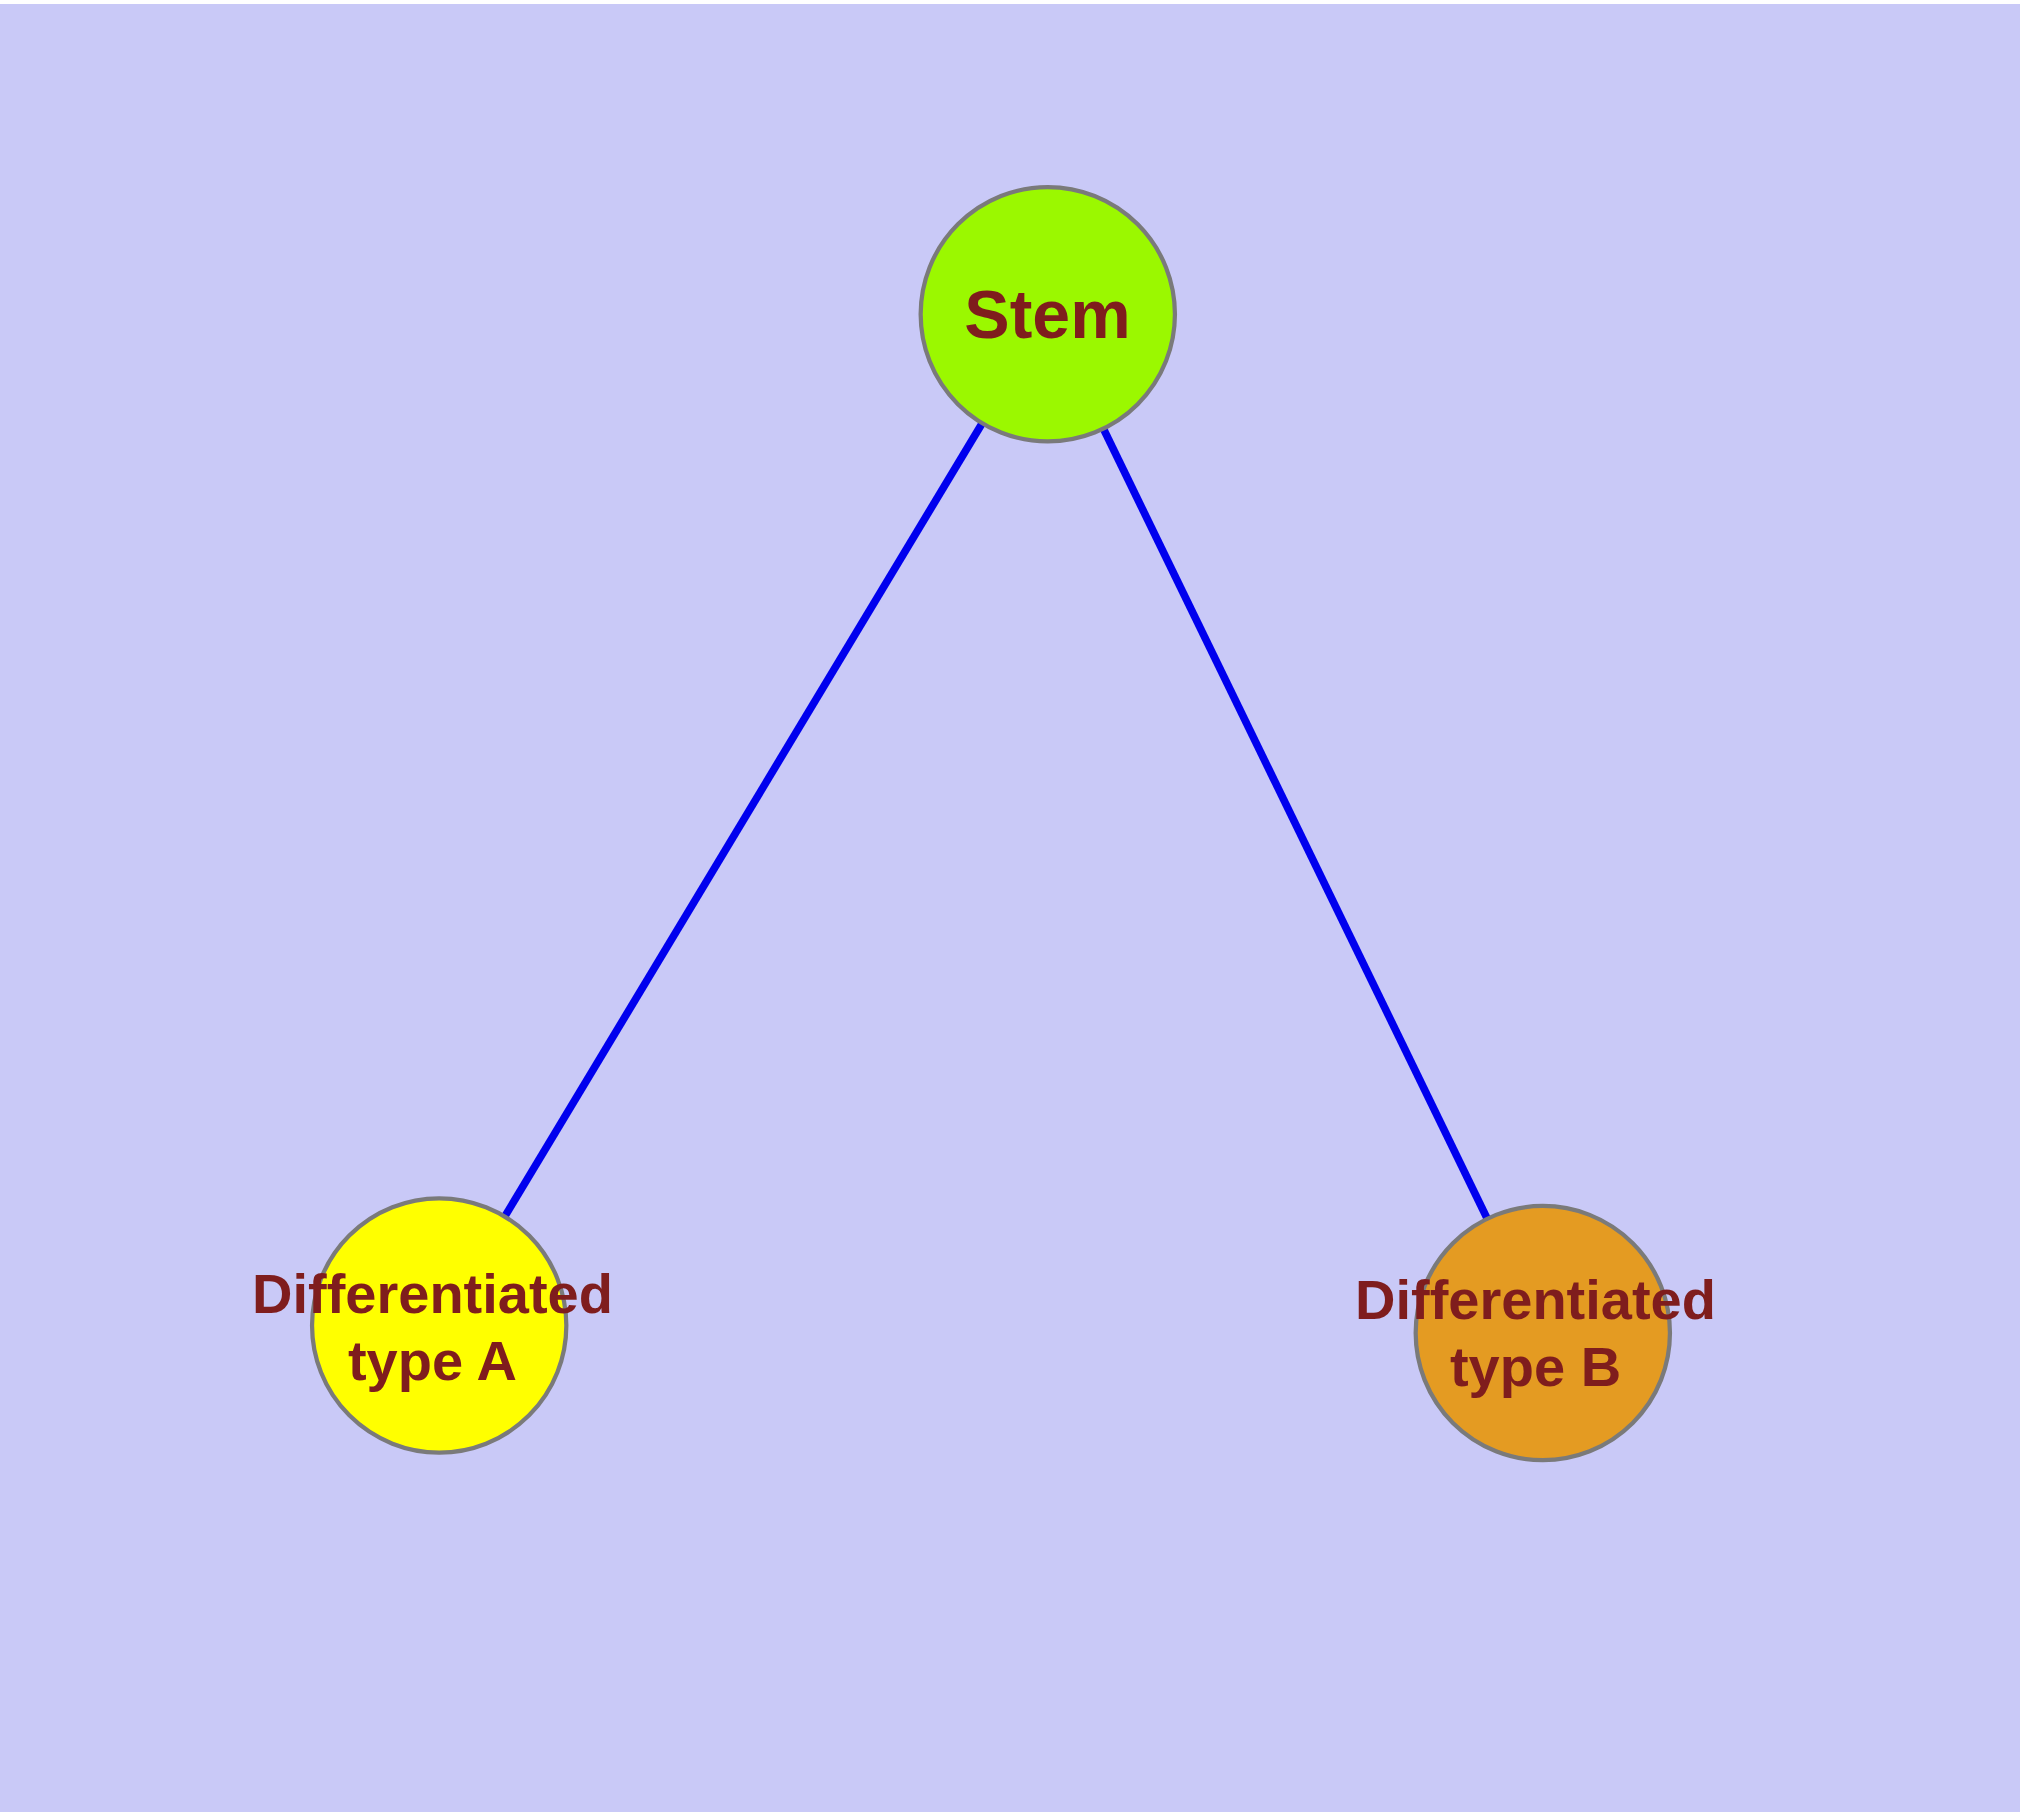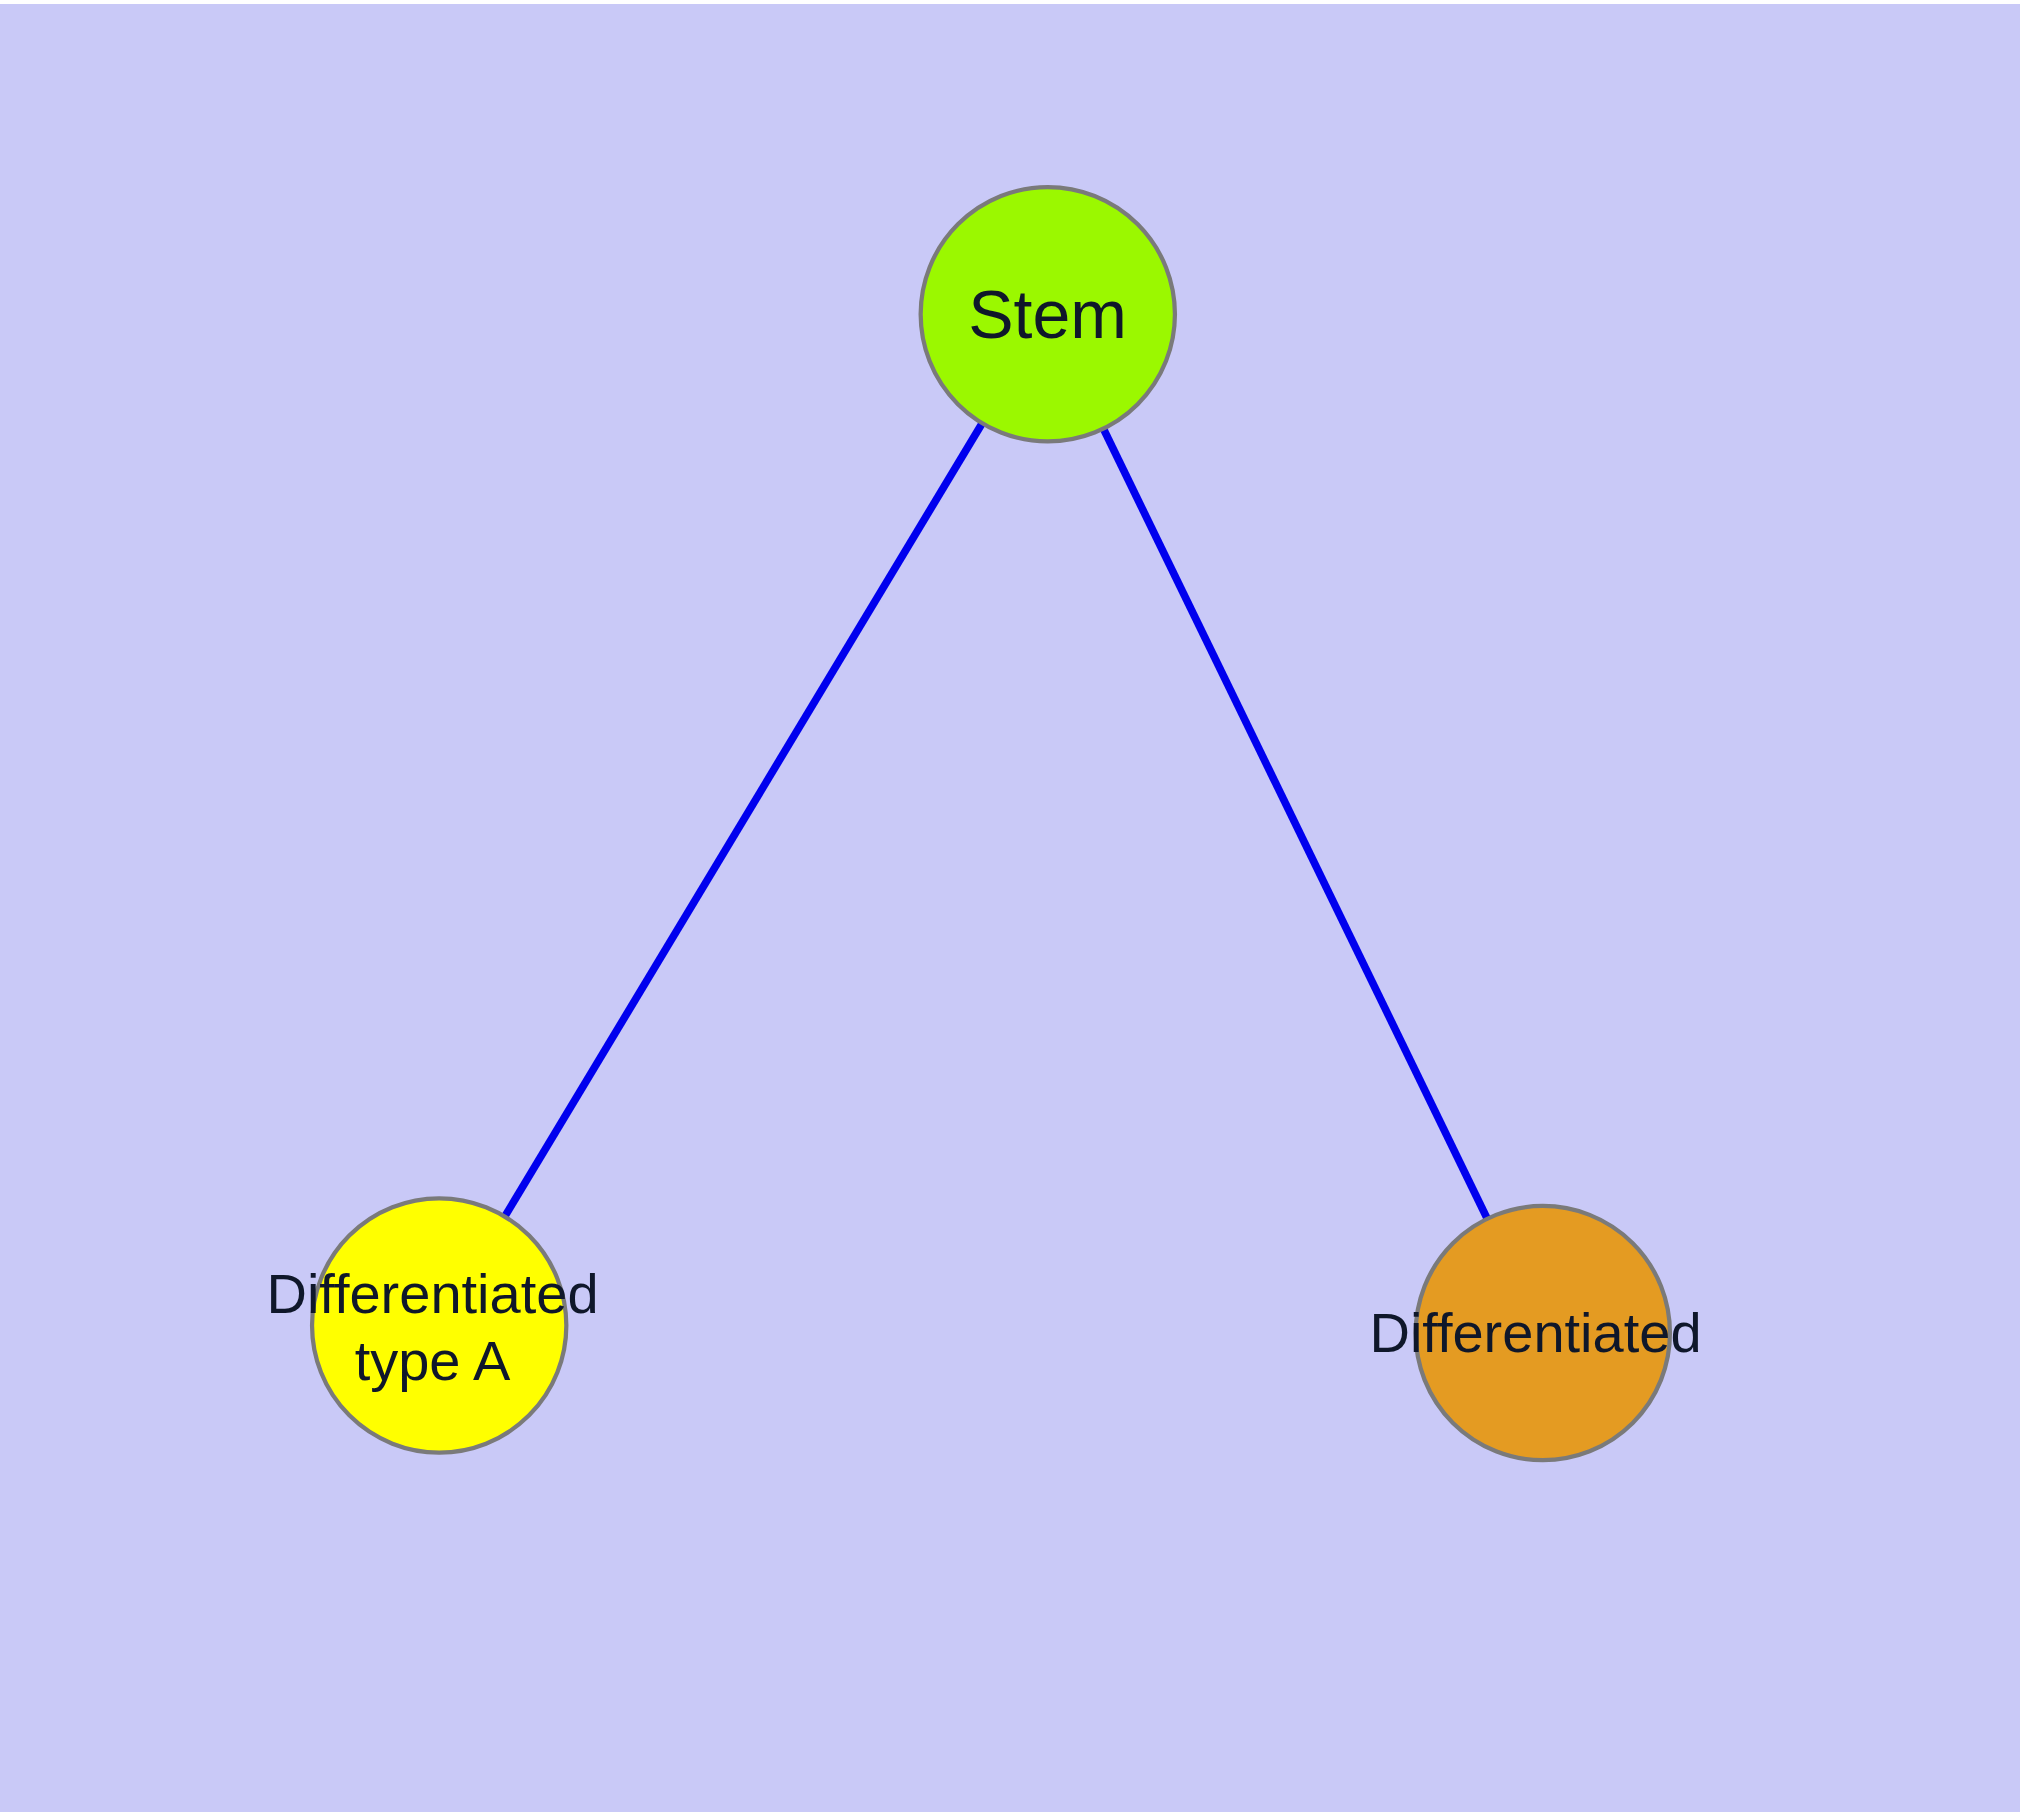--- a/index.html
+++ b/index.html
@@ -30,22 +30,22 @@
     height: 1808px;
     display: block;
   }
   .node-label {
     position: absolute;
     display: flex;
     flex-direction: column;
     align-items: center;
     justify-content: center;
     text-align: right;
-    color: #0f172a;
-    font-weight: normal;
+    color: #7f1d1d;
+    font-weight: bold;
     pointer-events: none;
     white-space: nowrap;
   }
   .node-label.stem {
     left: 793px;
     top: 225px;
     width: 509px;
     height: 170px;
     font-size: 68px;
   }
@@ -83,16 +83,17 @@
     <span>Stem</span>
   </div>
 
   <div class="node-label two-line type-a">
     <span>Differentiated</span>
     <span>type A</span>
   </div>
 
   <div class="node-label two-line type-b">
     <span>Differentiated</span>
+    <span>type B</span>
   </div>
 
 </div>
 
 
 </body></html>

